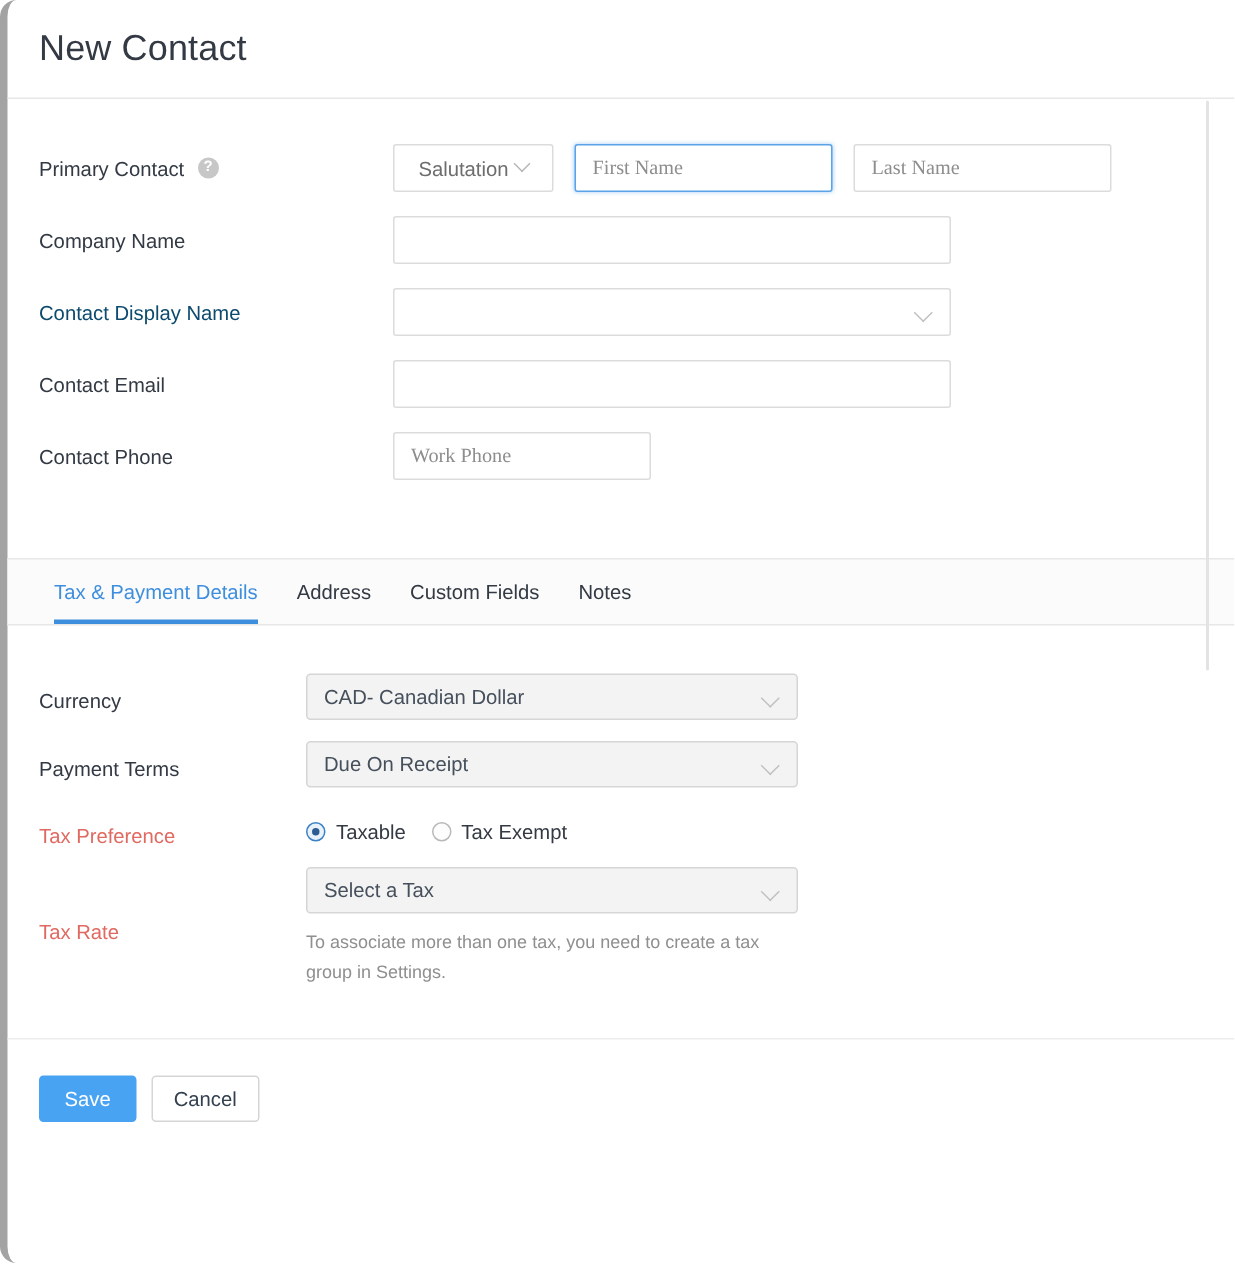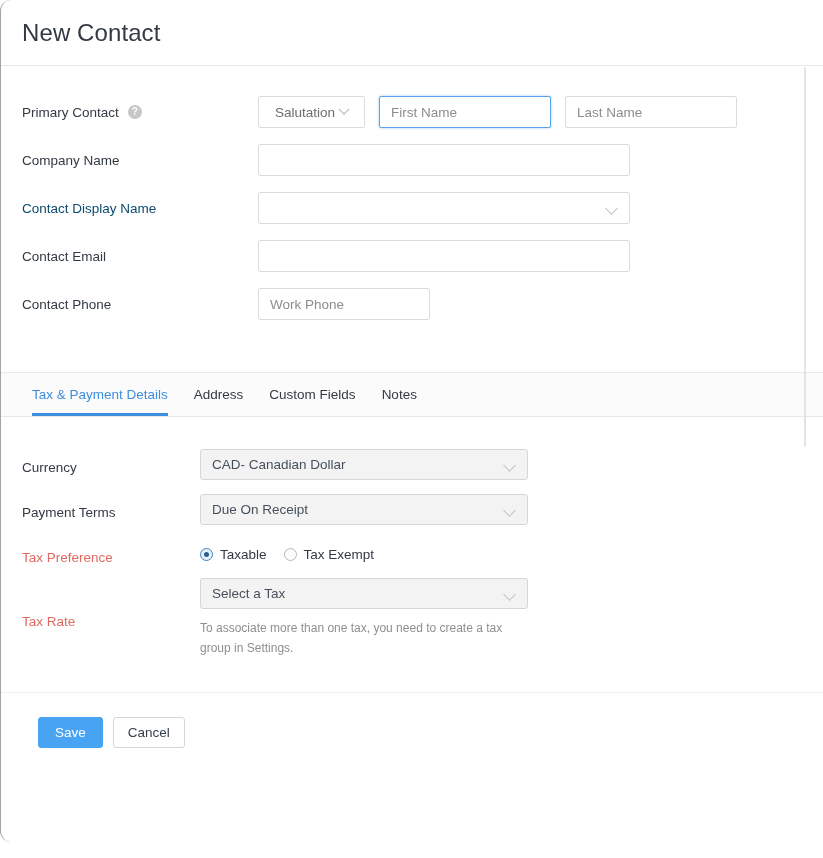--- a/index.html
+++ b/index.html
@@ -11,21 +11,21 @@
     width: 823px; height: 858px;
     font-family: "Liberation Sans", sans-serif;
     color: #333333;
     position: relative;
     overflow: hidden;
   }
   .page {
     width: 823px; height: 842px;
     position: relative;
     background: #fff;
-    border-left: 1px solid #a3a3a3;
+    border-left: 5px solid #a3a3a3;
     border-radius: 11px;
   }
 
   
   .header {
     height: 66px;
     border-bottom: 1px solid #e8e8e8;
     display: flex;
     align-items: center;
     padding-left: 21px;
@@ -74,21 +74,21 @@
     align-items: center;
     gap: 14px;
   }
 
   
   .txt {
     height: 32px;
     border: 1px solid #dcdcdc;
     border-radius: 2px;
     background: #ffffff;
-    font-family: Liberation Sans, sans-serif;
+    font-family: Liberation Serif, serif;
     font-size: 13.5px;
     color: #4a4a4a;
     padding: 0 11px;
     outline: none;
   }
   .txt::placeholder { color: #8d8d8d; }
   .txt.focused {
     border-color: #5aa3e8;
     box-shadow: 0 0 3px rgba(90,163,232,.55);
   }
@@ -245,21 +245,21 @@
     color: #8f8f8f;
   }
   .prow-right { padding-top: 2px; }
 
   
   .footer-sep {
     margin-top: 34px;
     border-top: 1px solid #ededed;
   }
   .footer {
-    padding: 24px 0 0 37px;
+    padding: 24px 0 0 21px;
     display: flex;
     gap: 10px;
     align-items: center;
   }
   .btn-save {
     background: #49a3f3;
     color: #fff;
     border: 1px solid #49a3f3;
     border-radius: 3px;
     font-size: 13.5px;

